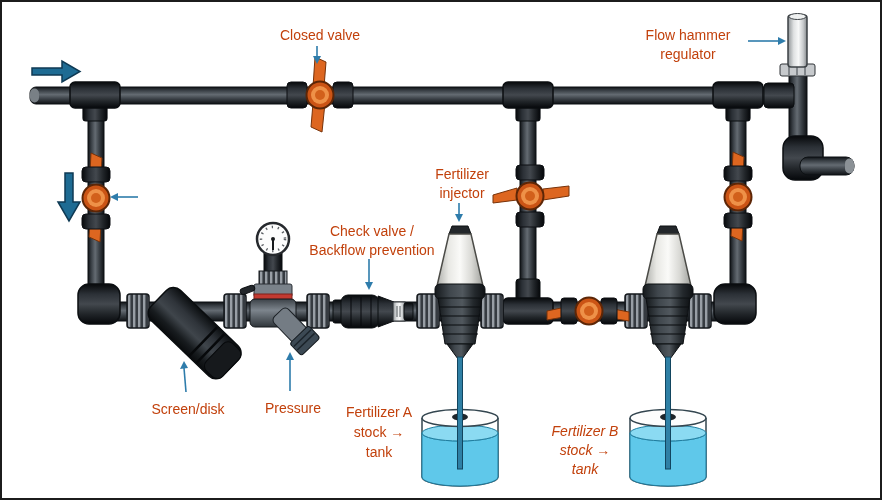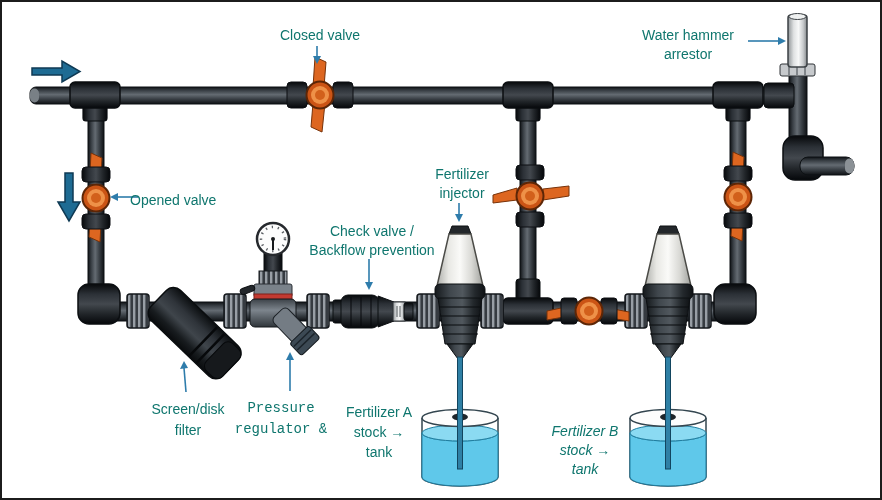--- a/index.html
+++ b/index.html
@@ -10,31 +10,31 @@
     background:#ffffff;
     border:2px solid #1c1c1c;
     overflow:hidden;
     font-family:"Liberation Sans", sans-serif;
   }
   #art{position:absolute;left:0;top:0;}
   .label{
     position:absolute;
     font-size:14px;
     line-height:19px;
-    color:#0f766e;
+    color:#c2410c;
     text-align:center;
     white-space:nowrap;
   }
   #label-closed-valve{left:253px;top:24px;width:130px;}
   #label-water-hammer{left:611px;top:24px;width:150px;}
   #label-opened-valve{left:128px;top:189px;width:120px;text-align:left;}
   #label-fertilizer-injector{left:400px;top:163px;width:120px;}
   #label-check-valve{left:270px;top:220px;width:200px;}
   #label-screen-filter{left:116px;top:397px;width:140px;line-height:21px;}
-  #label-pressure{left:204px;top:396px;width:150px;line-height:21px;font-family:Liberation Mono, monospace;}
+  #label-pressure{left:216px;top:396px;width:150px;line-height:21px;}
   #label-fert-a{left:312px;top:400px;width:130px;line-height:20px;}
   #label-fert-b{left:518px;top:420px;width:130px;line-height:19px;font-style:italic;}
 </style>
 </head>
 <body>
 
 <div id="figure">
 
 <svg id="art" width="878" height="496" viewBox="2 2 878 496">
 <defs>
@@ -293,41 +293,36 @@
         <polygon points="180,369 188,368 184,361" stroke="none"></polygon>
   <line x1="290" y1="391" x2="290" y2="359"></line>
         <polygon points="286,360 294,360 290,352" stroke="none"></polygon>
 </g>
 </svg>
 
 <div class="label" id="label-closed-valve">
   <div>Closed valve</div>
 </div>
 <div class="label" id="label-water-hammer">
-  <div>Water hammer</div>
-  <div>arrestor</div>
-</div>
-<div class="label" id="label-opened-valve">
-  <div>Opened valve</div>
+  <div>Flow hammer</div>
+  <div>regulator</div>
 </div>
 <div class="label" id="label-check-valve">
   <div>Check valve /</div>
   <div>Backflow prevention</div>
 </div>
 <div class="label" id="label-fertilizer-injector">
   <div>Fertilizer</div>
   <div>injector</div>
 </div>
 <div class="label" id="label-screen-filter">
   <div>Screen/disk</div>
-  <div>filter</div>
 </div>
 <div class="label" id="label-pressure">
   <div>Pressure</div>
-  <div>regulator &amp;</div>
 </div>
 <div class="label" id="label-fert-a">
   <div>Fertilizer A</div>
   <div>stock →</div>
   <div>tank</div>
 </div>
 <div class="label" id="label-fert-b">
   <div>Fertilizer B</div>
   <div>stock →</div>
   <div>tank</div>

